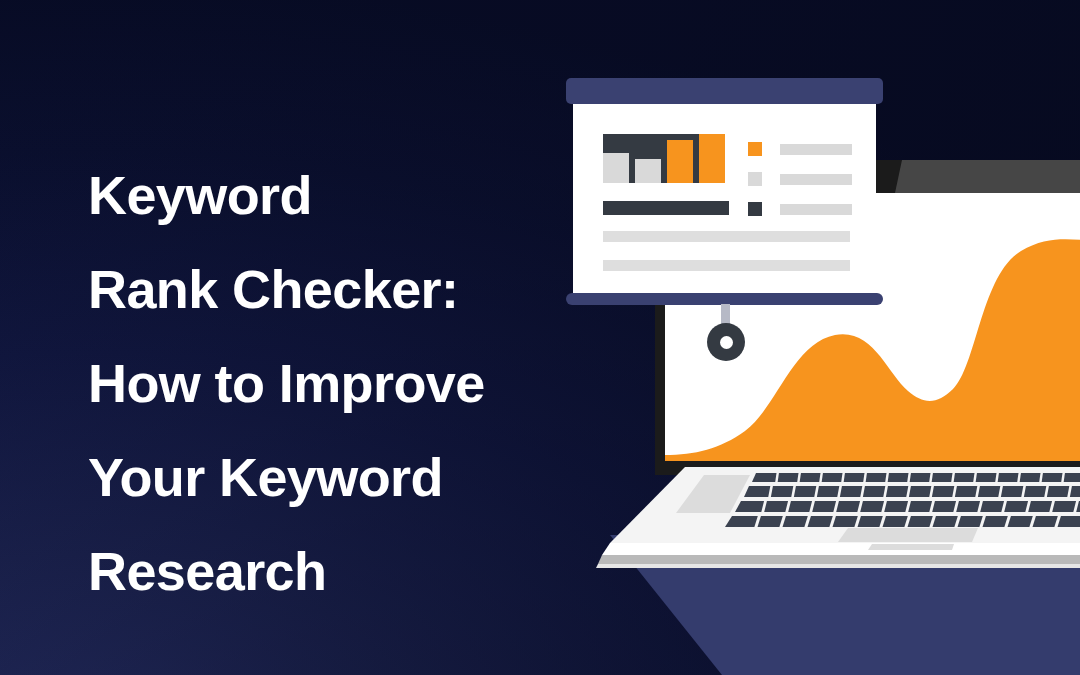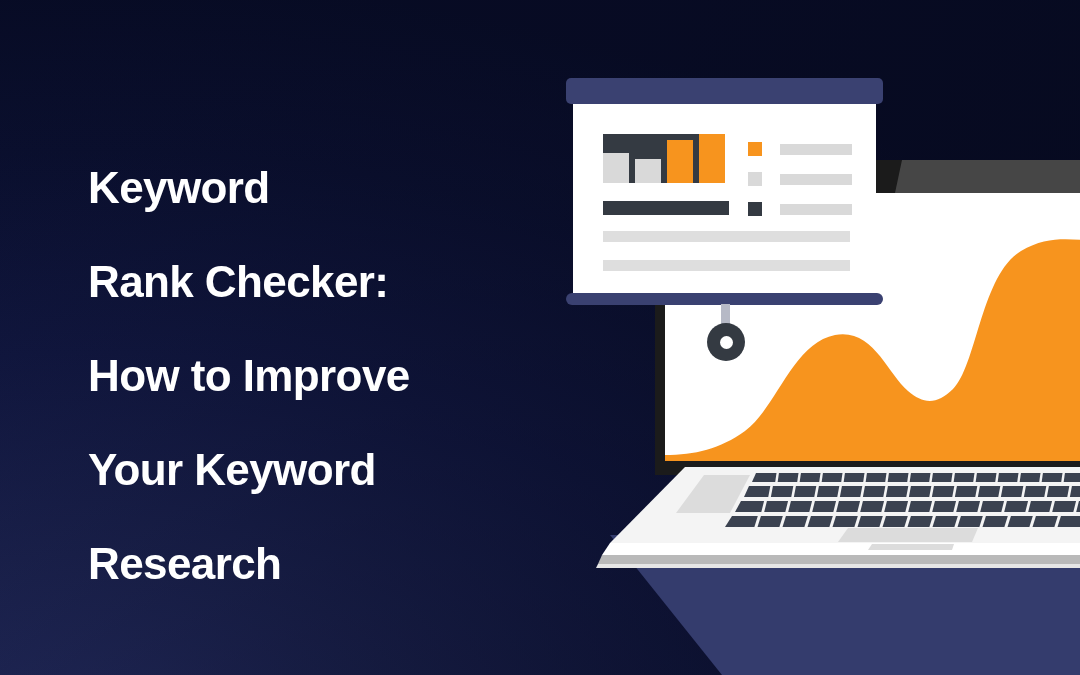--- a/index.html
+++ b/index.html
@@ -27,21 +27,21 @@
     pointer-events: none;
   }
 
   
   .headline {
     position: absolute;
     left: 88px;
     top: 112px;
     width: 520px;
     color: #ffffff;
-    font-size: 44px;
+    font-size: 54px;
     line-height: 94px;
     font-weight: 700;
     letter-spacing: -0.6px;
     white-space: pre-line;
   }
 
   
   .laptop {
     position: absolute;
     left: 640px;

